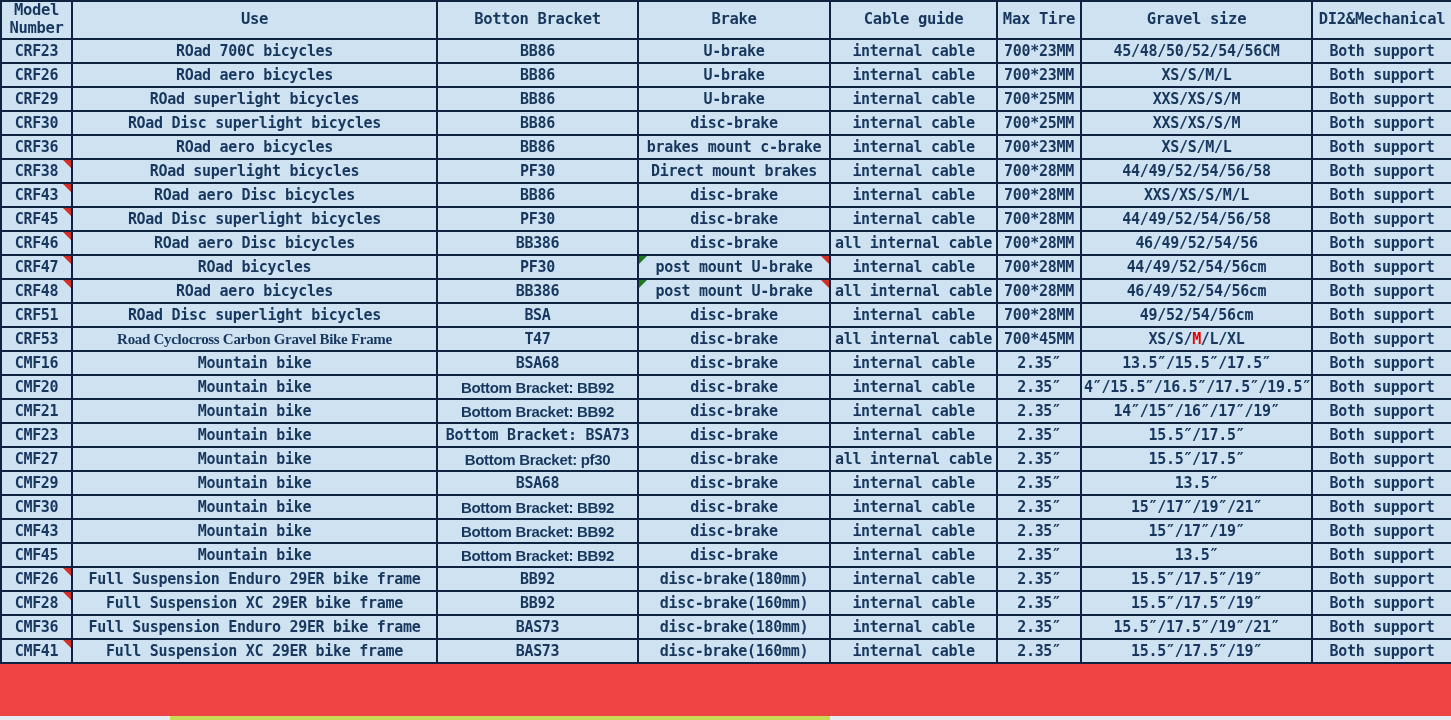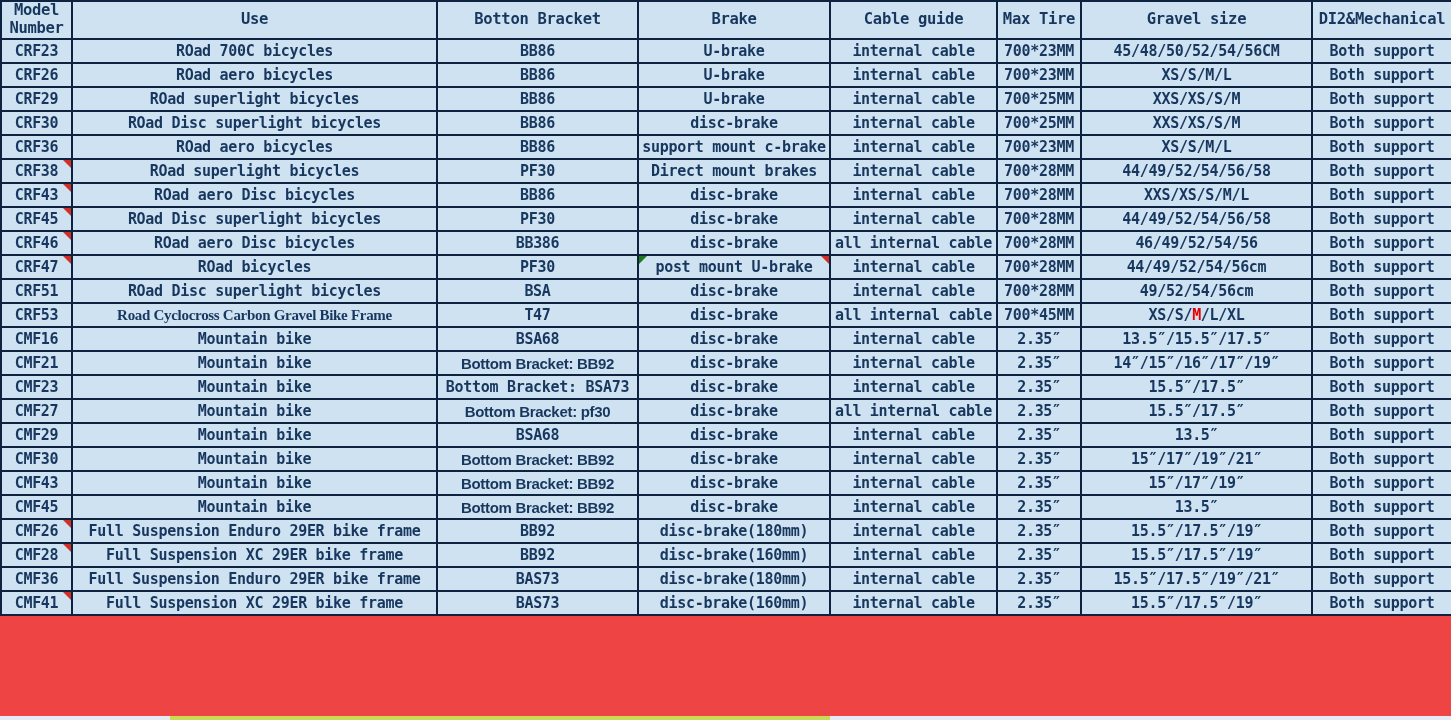--- a/index.html
+++ b/index.html
@@ -108,21 +108,21 @@
           <td>disc-brake</td>
           <td>internal cable</td>
           <td>700*25MM</td>
           <td>XXS/XS/S/M</td>
           <td>Both support</td>
         </tr>
         <tr>
           <td>CRF36</td>
           <td>ROad aero bicycles</td>
           <td>BB86</td>
-          <td>support mount c-brake</td>
+          <td>brakes mount c-brake</td>
           <td>internal cable</td>
           <td>700*23MM</td>
           <td>XS/S/M/L</td>
           <td>Both support</td>
         </tr>
         <tr>
           <td>CRF38<span class="marker red-tr"></span></td>
           <td>ROad superlight bicycles</td>
           <td>PF30</td>
           <td>Direct mount brakes</td>
@@ -165,20 +165,30 @@
           <td>CRF47<span class="marker red-tr"></span></td>
           <td>ROad bicycles</td>
           <td>PF30</td>
           <td>post mount U-brake<span class="marker green-tl"></span><span class="marker red-tr"></span></td>
           <td>internal cable</td>
           <td>700*28MM</td>
           <td>44/49/52/54/56cm</td>
           <td>Both support</td>
         </tr>
         <tr>
+          <td>CRF48<span class="marker red-tr"></span></td>
+          <td>ROad aero bicycles</td>
+          <td>BB386</td>
+          <td>post mount U-brake<span class="marker green-tl"></span><span class="marker red-tr"></span></td>
+          <td>all internal cable</td>
+          <td>700*28MM</td>
+          <td>46/49/52/54/56cm</td>
+          <td>Both support</td>
+        </tr>
+        <tr>
           <td>CRF51</td>
           <td>ROad Disc superlight bicycles</td>
           <td>BSA</td>
           <td>disc-brake</td>
           <td>internal cable</td>
           <td>700*28MM</td>
           <td>49/52/54/56cm</td>
           <td>Both support</td>
         </tr>
         <tr>
@@ -192,20 +202,30 @@
           <td>Both support</td>
         </tr>
         <tr>
           <td>CMF16</td>
           <td>Mountain bike</td>
           <td>BSA68</td>
           <td>disc-brake</td>
           <td>internal cable</td>
           <td>2.35″</td>
           <td>13.5″/15.5″/17.5″</td>
+          <td>Both support</td>
+        </tr>
+        <tr>
+          <td>CMF20</td>
+          <td>Mountain bike</td>
+          <td class="small-sans">Bottom Bracket: BB92</td>
+          <td>disc-brake</td>
+          <td>internal cable</td>
+          <td>2.35″</td>
+          <td>4″/15.5″/16.5″/17.5″/19.5″</td>
           <td>Both support</td>
         </tr>
         <tr>
           <td>CMF21</td>
           <td>Mountain bike</td>
           <td class="small-sans">Bottom Bracket: BB92</td>
           <td>disc-brake</td>
           <td>internal cable</td>
           <td>2.35″</td>
           <td>14″/15″/16″/17″/19″</td>

